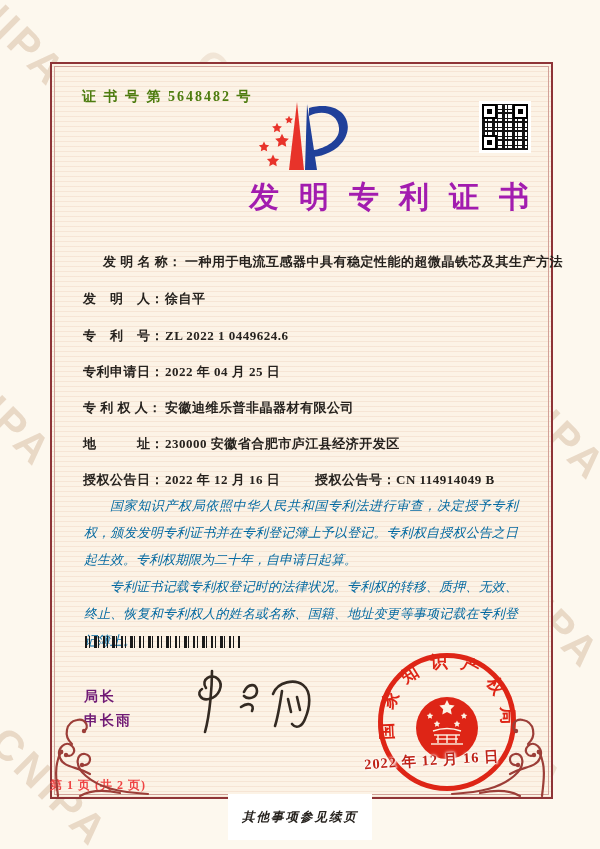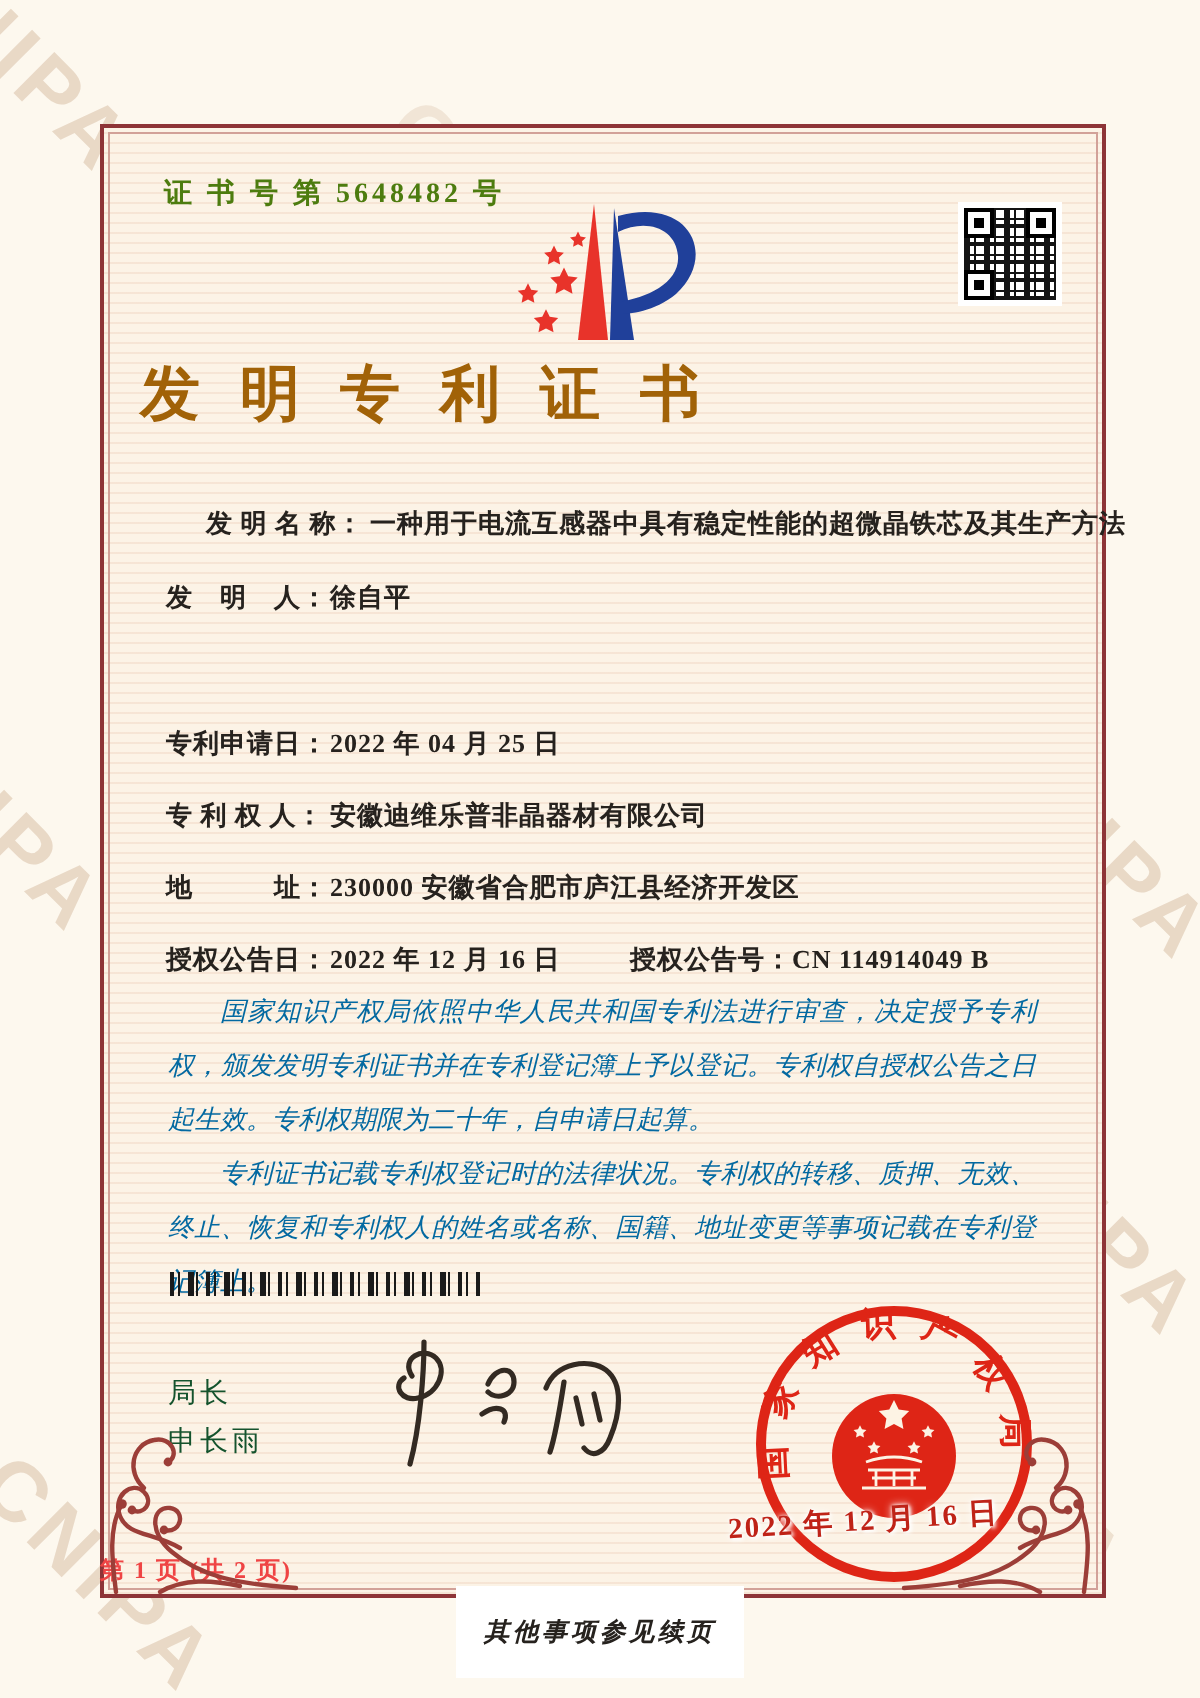--- a/index.html
+++ b/index.html
@@ -39,23 +39,23 @@
   .qr{
     position:absolute;left:3px;top:3px;width:46px;height:46px;
     background-image:
       repeating-linear-gradient(0deg,#141414 0 2px,transparent 2px 4px,#141414 4px 5px,transparent 5px 9px),
       repeating-linear-gradient(90deg,#141414 0 3px,transparent 3px 5px,#141414 5px 6px,transparent 6px 10px);
   }
   .finder{position:absolute;width:11px;height:11px;border:2px solid #000;background:#fff;box-sizing:content-box;}
   .finder::after{content:"";position:absolute;left:3px;top:3px;width:5px;height:5px;background:#000;}
   .f-tl{left:0;top:0;} .f-tr{right:0;top:0;} .f-bl{left:0;bottom:0;}
   .title{
-    left:50px;top:177px;width:499px;text-align:left;
+    left:50px;top:177px;width:499px;text-align:right;
     font-size:30px;font-weight:bold;letter-spacing:20px;text-indent:20px;
-    color:#a16207;
+    color:#a21caf;
   }
   .row{
     position:absolute;left:83px;font-size:13px;font-weight:bold;
     color:#26221e;white-space:nowrap;letter-spacing:0.5px;
   }
   .row .lab{display:inline-block;min-width:82px;}
   .pair2{position:absolute;left:232px;top:0;white-space:nowrap;}
   .paras{
     left:84px;top:492px;width:434px;color:#0369a1;
     font-size:13px;font-style:italic;line-height:27px;text-align:justify;
@@ -64,21 +64,21 @@
   .barcode{
     left:85px;top:636px;width:155px;height:12px;
     background-image:repeating-linear-gradient(90deg,
       #1a1a1a 0 2px, transparent 2px 4px,
       #1a1a1a 4px 5px, transparent 5px 9px,
       #1a1a1a 9px 12px, transparent 12px 13px,
       #1a1a1a 13px 14px, transparent 14px 18px);
   }
   .official{
     font-family:"Liberation Sans","DejaVu Sans",sans-serif;
-    font-weight:normal;font-size:14px;color:#14532d;letter-spacing:2px;
+    font-weight:bold;font-size:14px;color:#701a75;letter-spacing:2px;
   }
   .role{left:84px;top:688px;} .name{left:84px;top:712px;}
   .sig{left:178px;top:666px;width:142px;height:74px;}
   .seal{left:375px;top:650px;width:144px;height:144px;}
   .seal-date{
     left:364px;top:751px;font-size:14.5px;font-weight:bold;color:#bf2318;
     letter-spacing:1px;transform:rotate(-3.5deg);white-space:nowrap;
     text-shadow:0 0 2px #fff,0 0 4px #fff,1px 1px 2px #fff;
   }
   .page-info{
@@ -138,20 +138,23 @@
     </div>
   </div>
 
   <div class="abs title">发明专利证书</div>
 
   <div class="row" style="top:253px;margin-left:20px;">
     <span class="lab">发 明 名 称：</span><span>一种用于电流互感器中具有稳定性能的超微晶铁芯及其生产方法</span>
   </div>
   <div class="row" style="top:290px;">
     <span class="lab">发　明　人：</span><span>徐自平</span>
+  </div>
+  <div class="row" style="top:327px;">
+    <span class="lab">专　利　号：</span><span>ZL 2022 1 0449624.6</span>
   </div>
   <div class="row" style="top:363px;">
     <span class="lab">专利申请日：</span><span>2022 年 04 月 25 日</span>
   </div>
   <div class="row" style="top:399px;">
     <span class="lab">专 利 权 人：</span><span>安徽迪维乐普非晶器材有限公司</span>
   </div>
   <div class="row" style="top:435px;">
     <span class="lab">地　　　址：</span><span>230000 安徽省合肥市庐江县经济开发区</span>
   </div>

